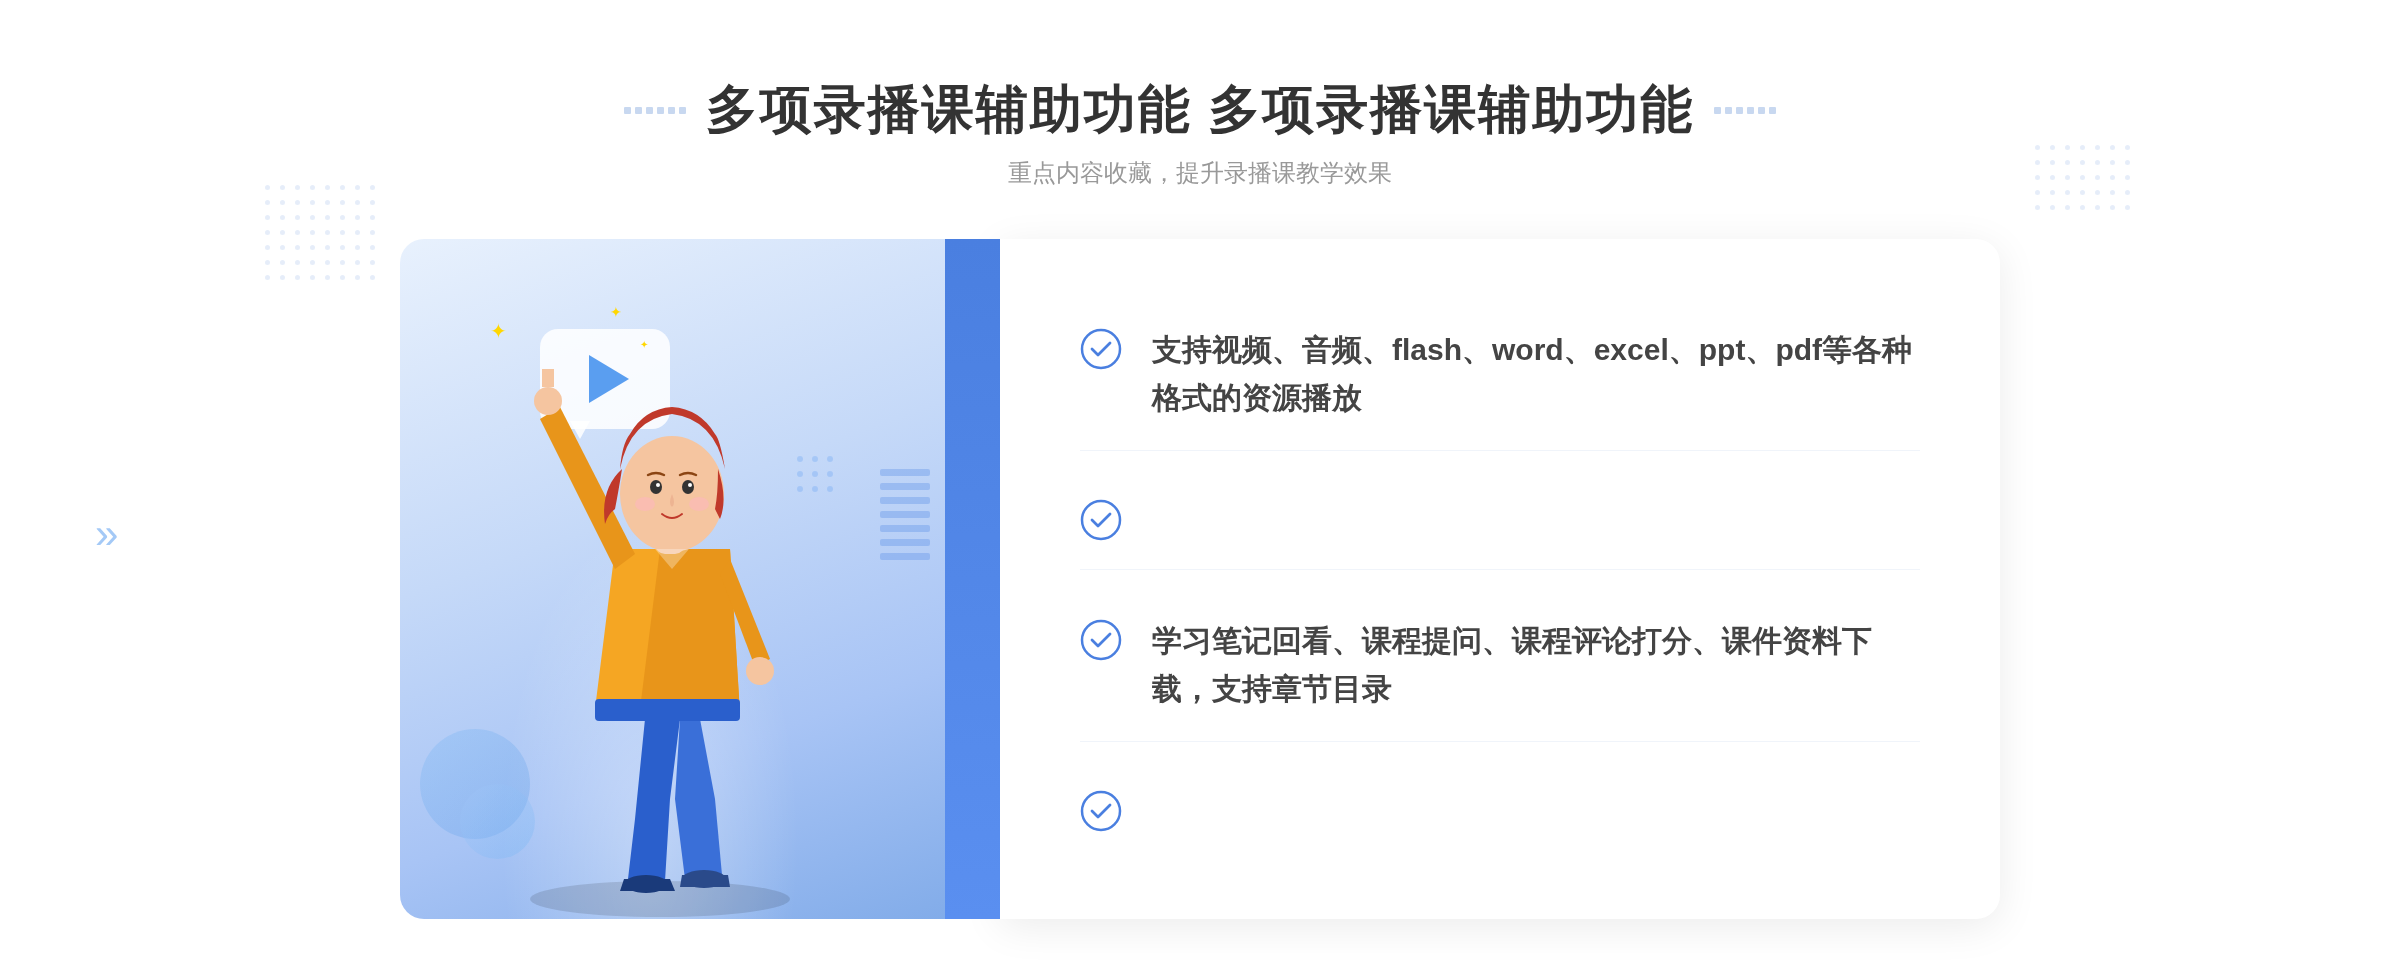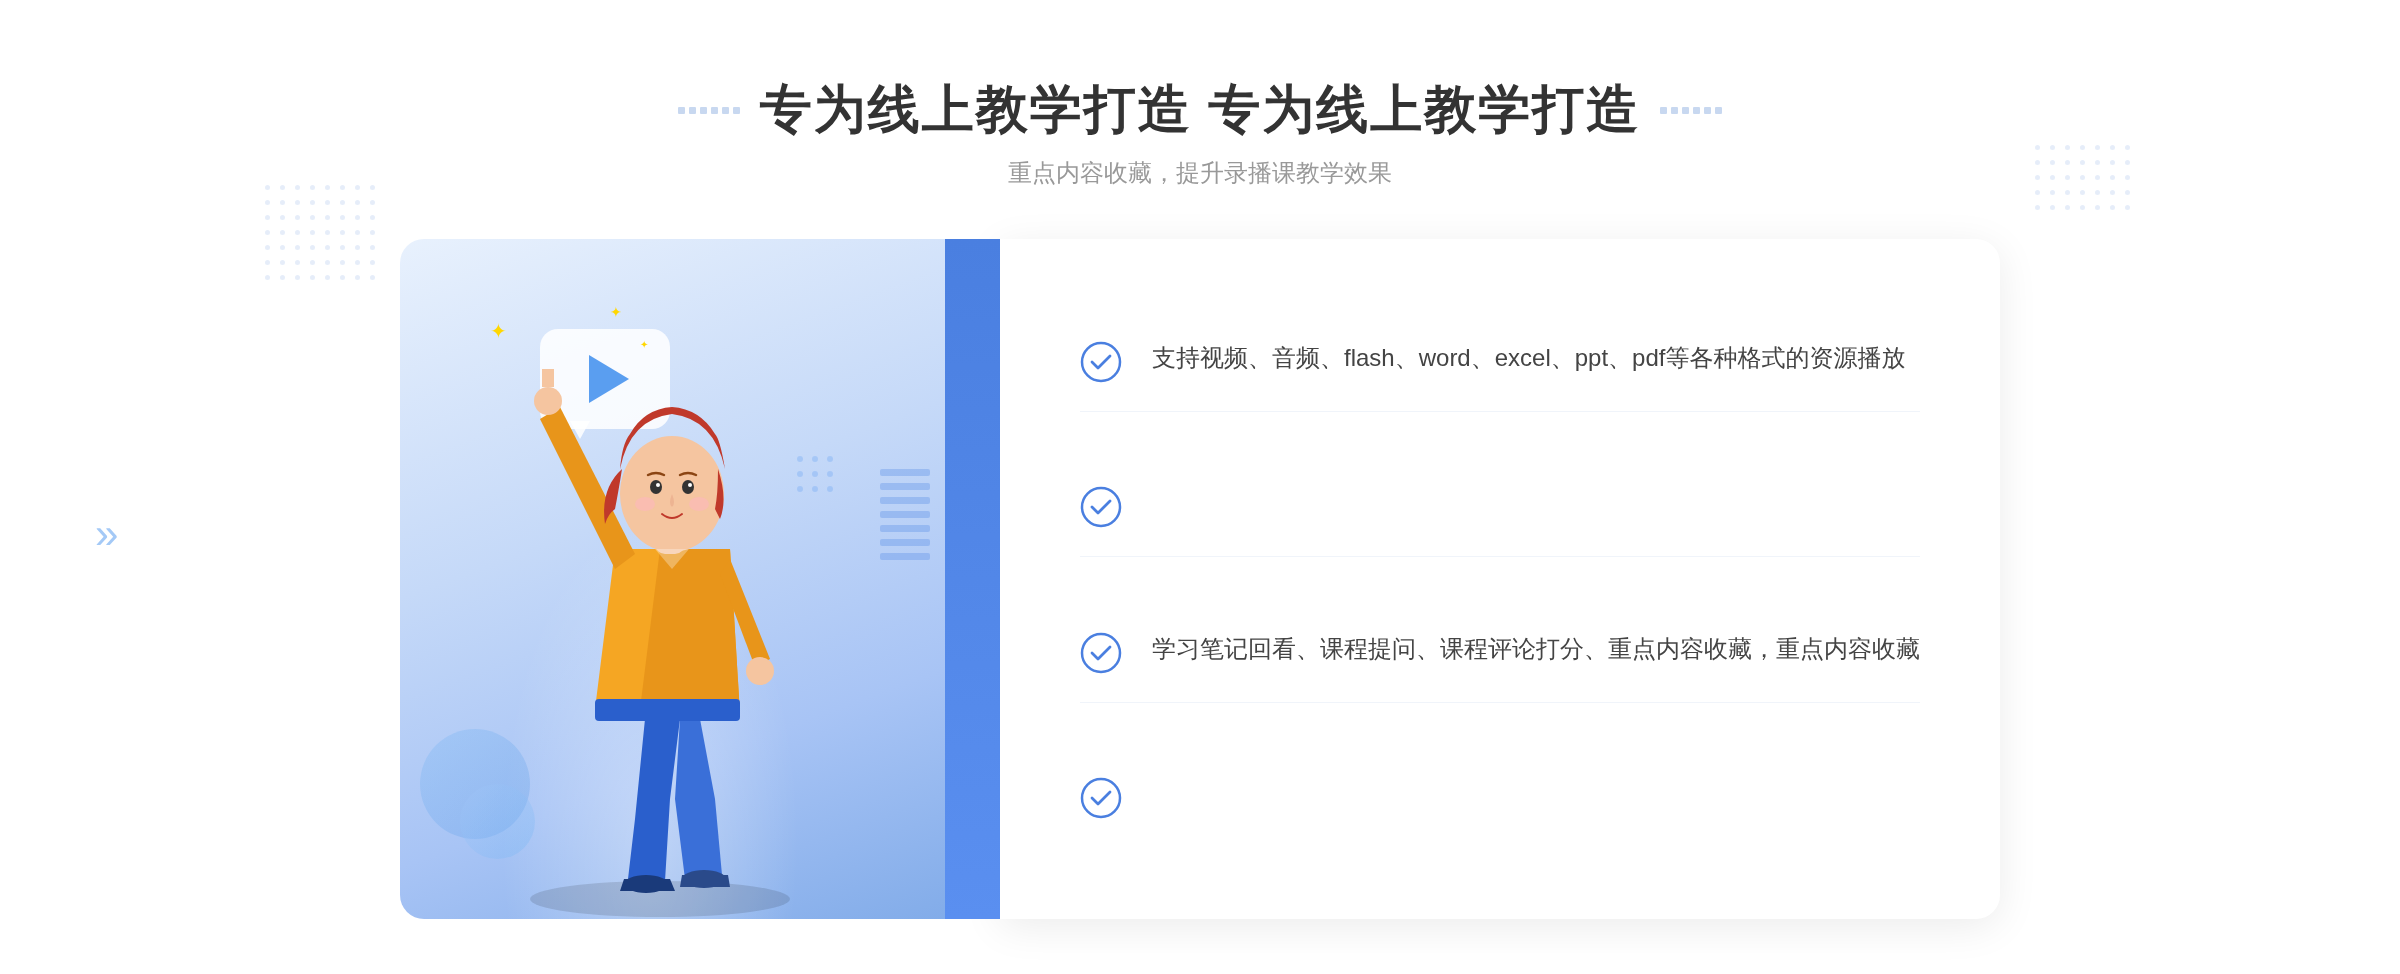--- a/index.html
+++ b/index.html
@@ -201,42 +201,42 @@
       flex-shrink: 0;
       margin-top: 2px;
     }
 
     .check-icon svg {
       width: 42px;
       height: 42px;
     }
 
     .feature-text {
-      font-size: 24px;
+      font-size: 30px;
       color: #444444;
       line-height: 1.6;
-      font-weight: 400;
+      font-weight: 700;
     }
   </style>
 </head>
 <body>
 
 <div class="page-container">
 
   <div class="header-section">
     <div class="title-row">
       <div class="title-dots">
         <span></span>
           <span></span>
           <span></span>
         <span></span>
           <span></span>
           <span></span>
       </div>
-      <h1 class="main-title">专为线上教学打造 专为线上教学打造</h1>
+      <h1 class="main-title">多项录播课辅助功能 多项录播课辅助功能</h1>
       <div class="title-dots">
         <span></span>
           <span></span>
           <span></span>
         <span></span>
           <span></span>
           <span></span>
       </div>
     </div>
     <p class="subtitle">重点内容收藏，提升录播课教学效果</p>
@@ -373,21 +373,21 @@
         </div>
       </div>
 
       <div class="feature-item">
         <div class="check-icon">
           <svg viewBox="0 0 42 42" xmlns="http://www.w3.org/2000/svg">
             <circle cx="21" cy="21" r="19" fill="none" stroke="#4a7fe0" stroke-width="2.5"></circle>
             <polyline points="12,21 18,27 30,15" fill="none" stroke="#4a7fe0" stroke-width="2.8" stroke-linecap="round" stroke-linejoin="round"></polyline>
           </svg>
         </div>
-        <p class="feature-text">学习笔记回看、课程提问、课程评论打分、重点内容收藏，重点内容收藏</p>
+        <p class="feature-text">学习笔记回看、课程提问、课程评论打分、课件资料下载，支持章节目录</p>
       </div>
 
       <div class="feature-item">
         <div class="check-icon">
           <svg viewBox="0 0 42 42" xmlns="http://www.w3.org/2000/svg">
             <circle cx="21" cy="21" r="19" fill="none" stroke="#4a7fe0" stroke-width="2.5"></circle>
             <polyline points="12,21 18,27 30,15" fill="none" stroke="#4a7fe0" stroke-width="2.8" stroke-linecap="round" stroke-linejoin="round"></polyline>
           </svg>
         </div>
       </div>

